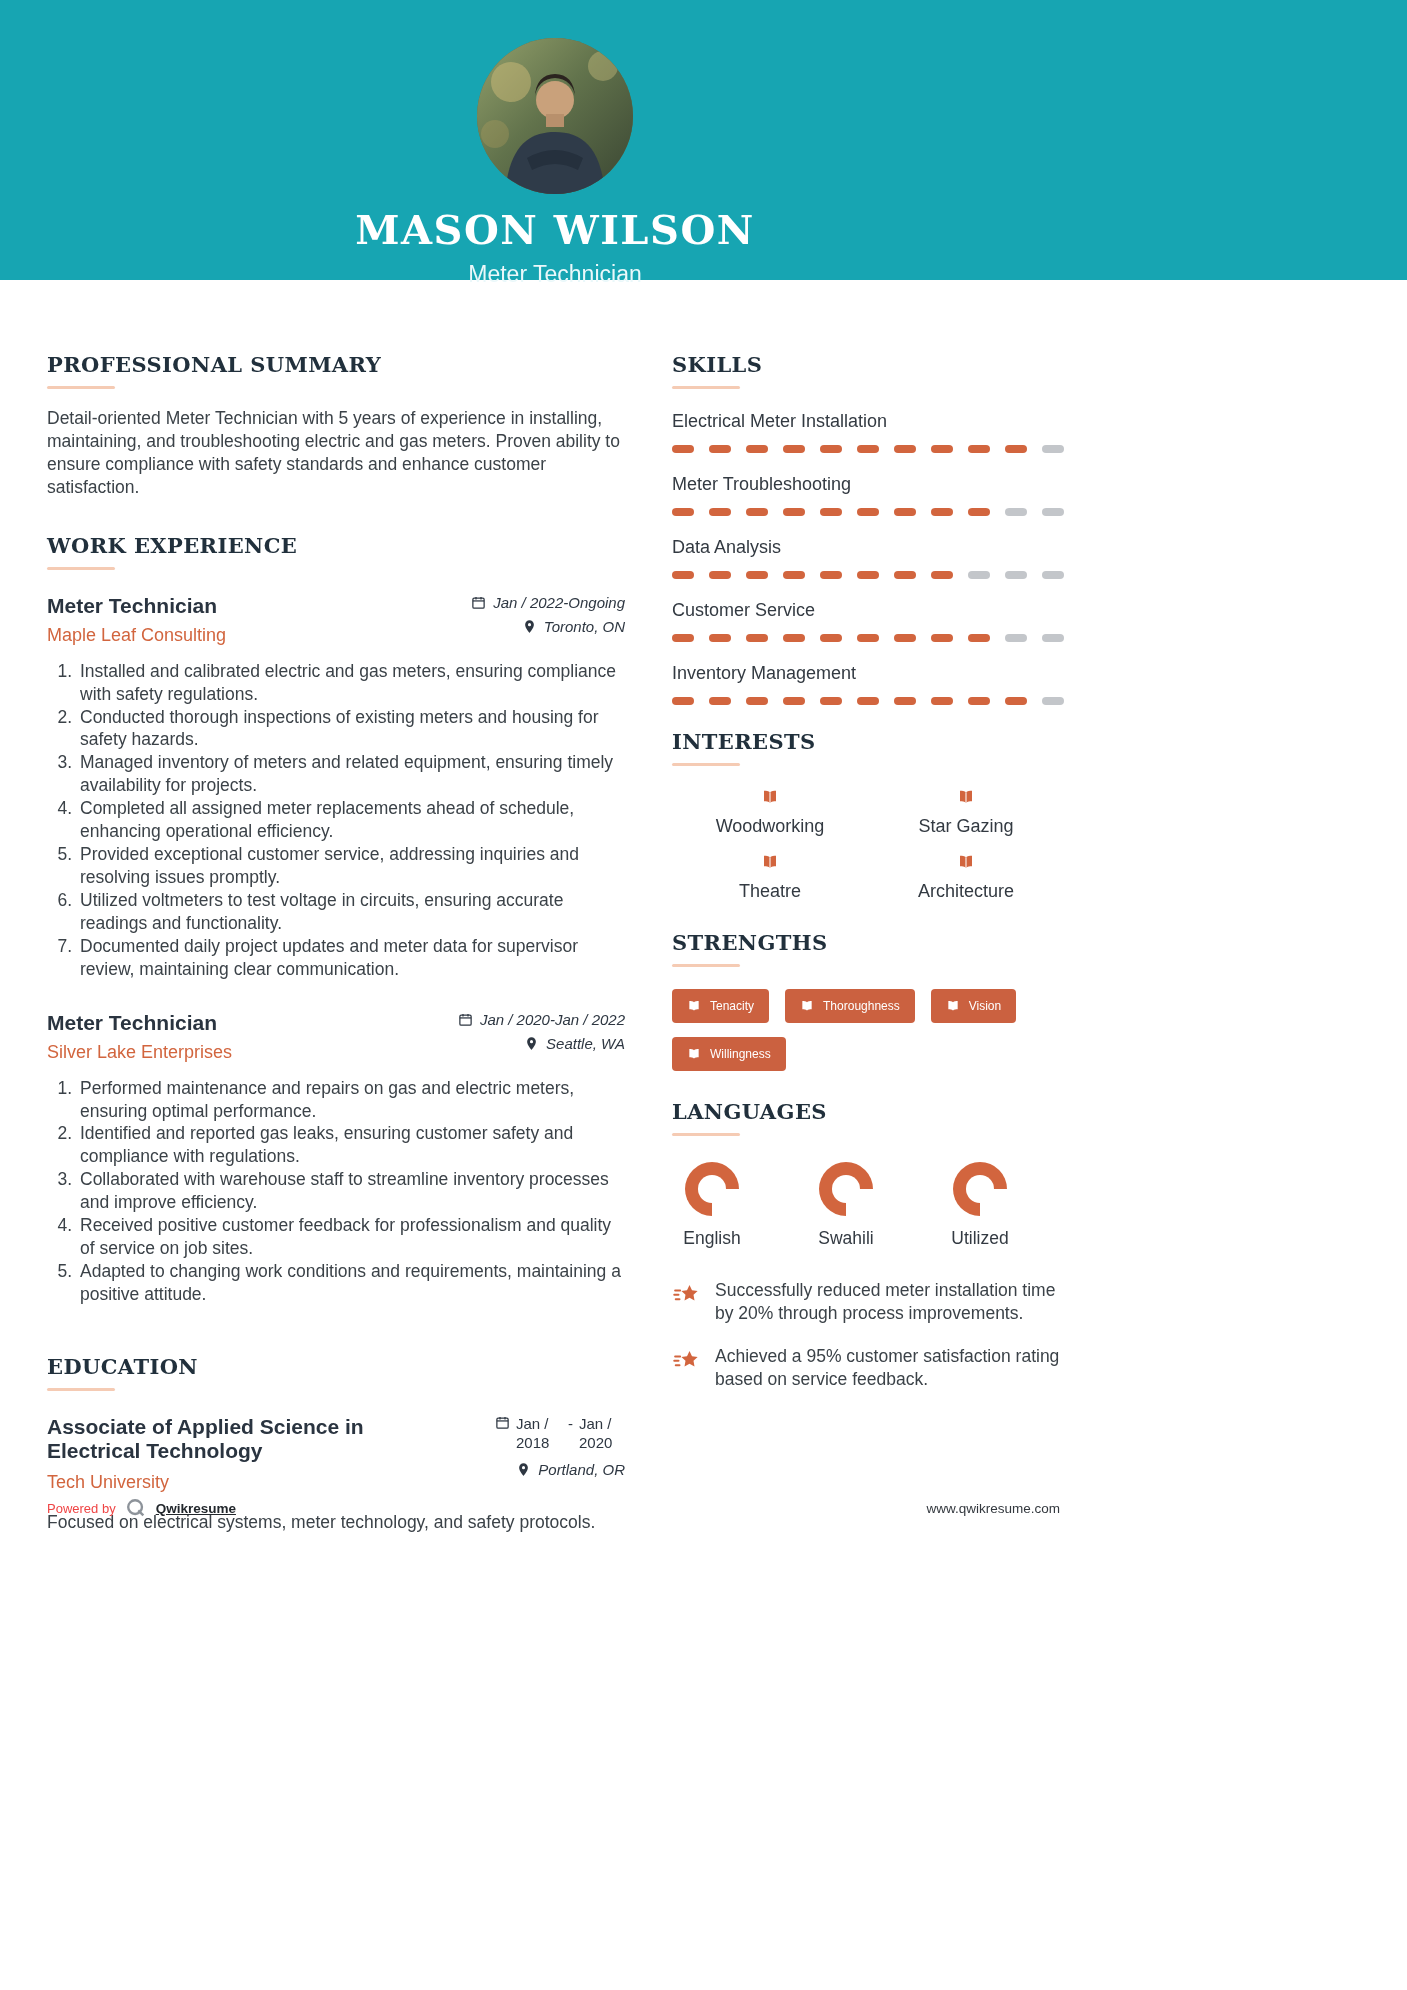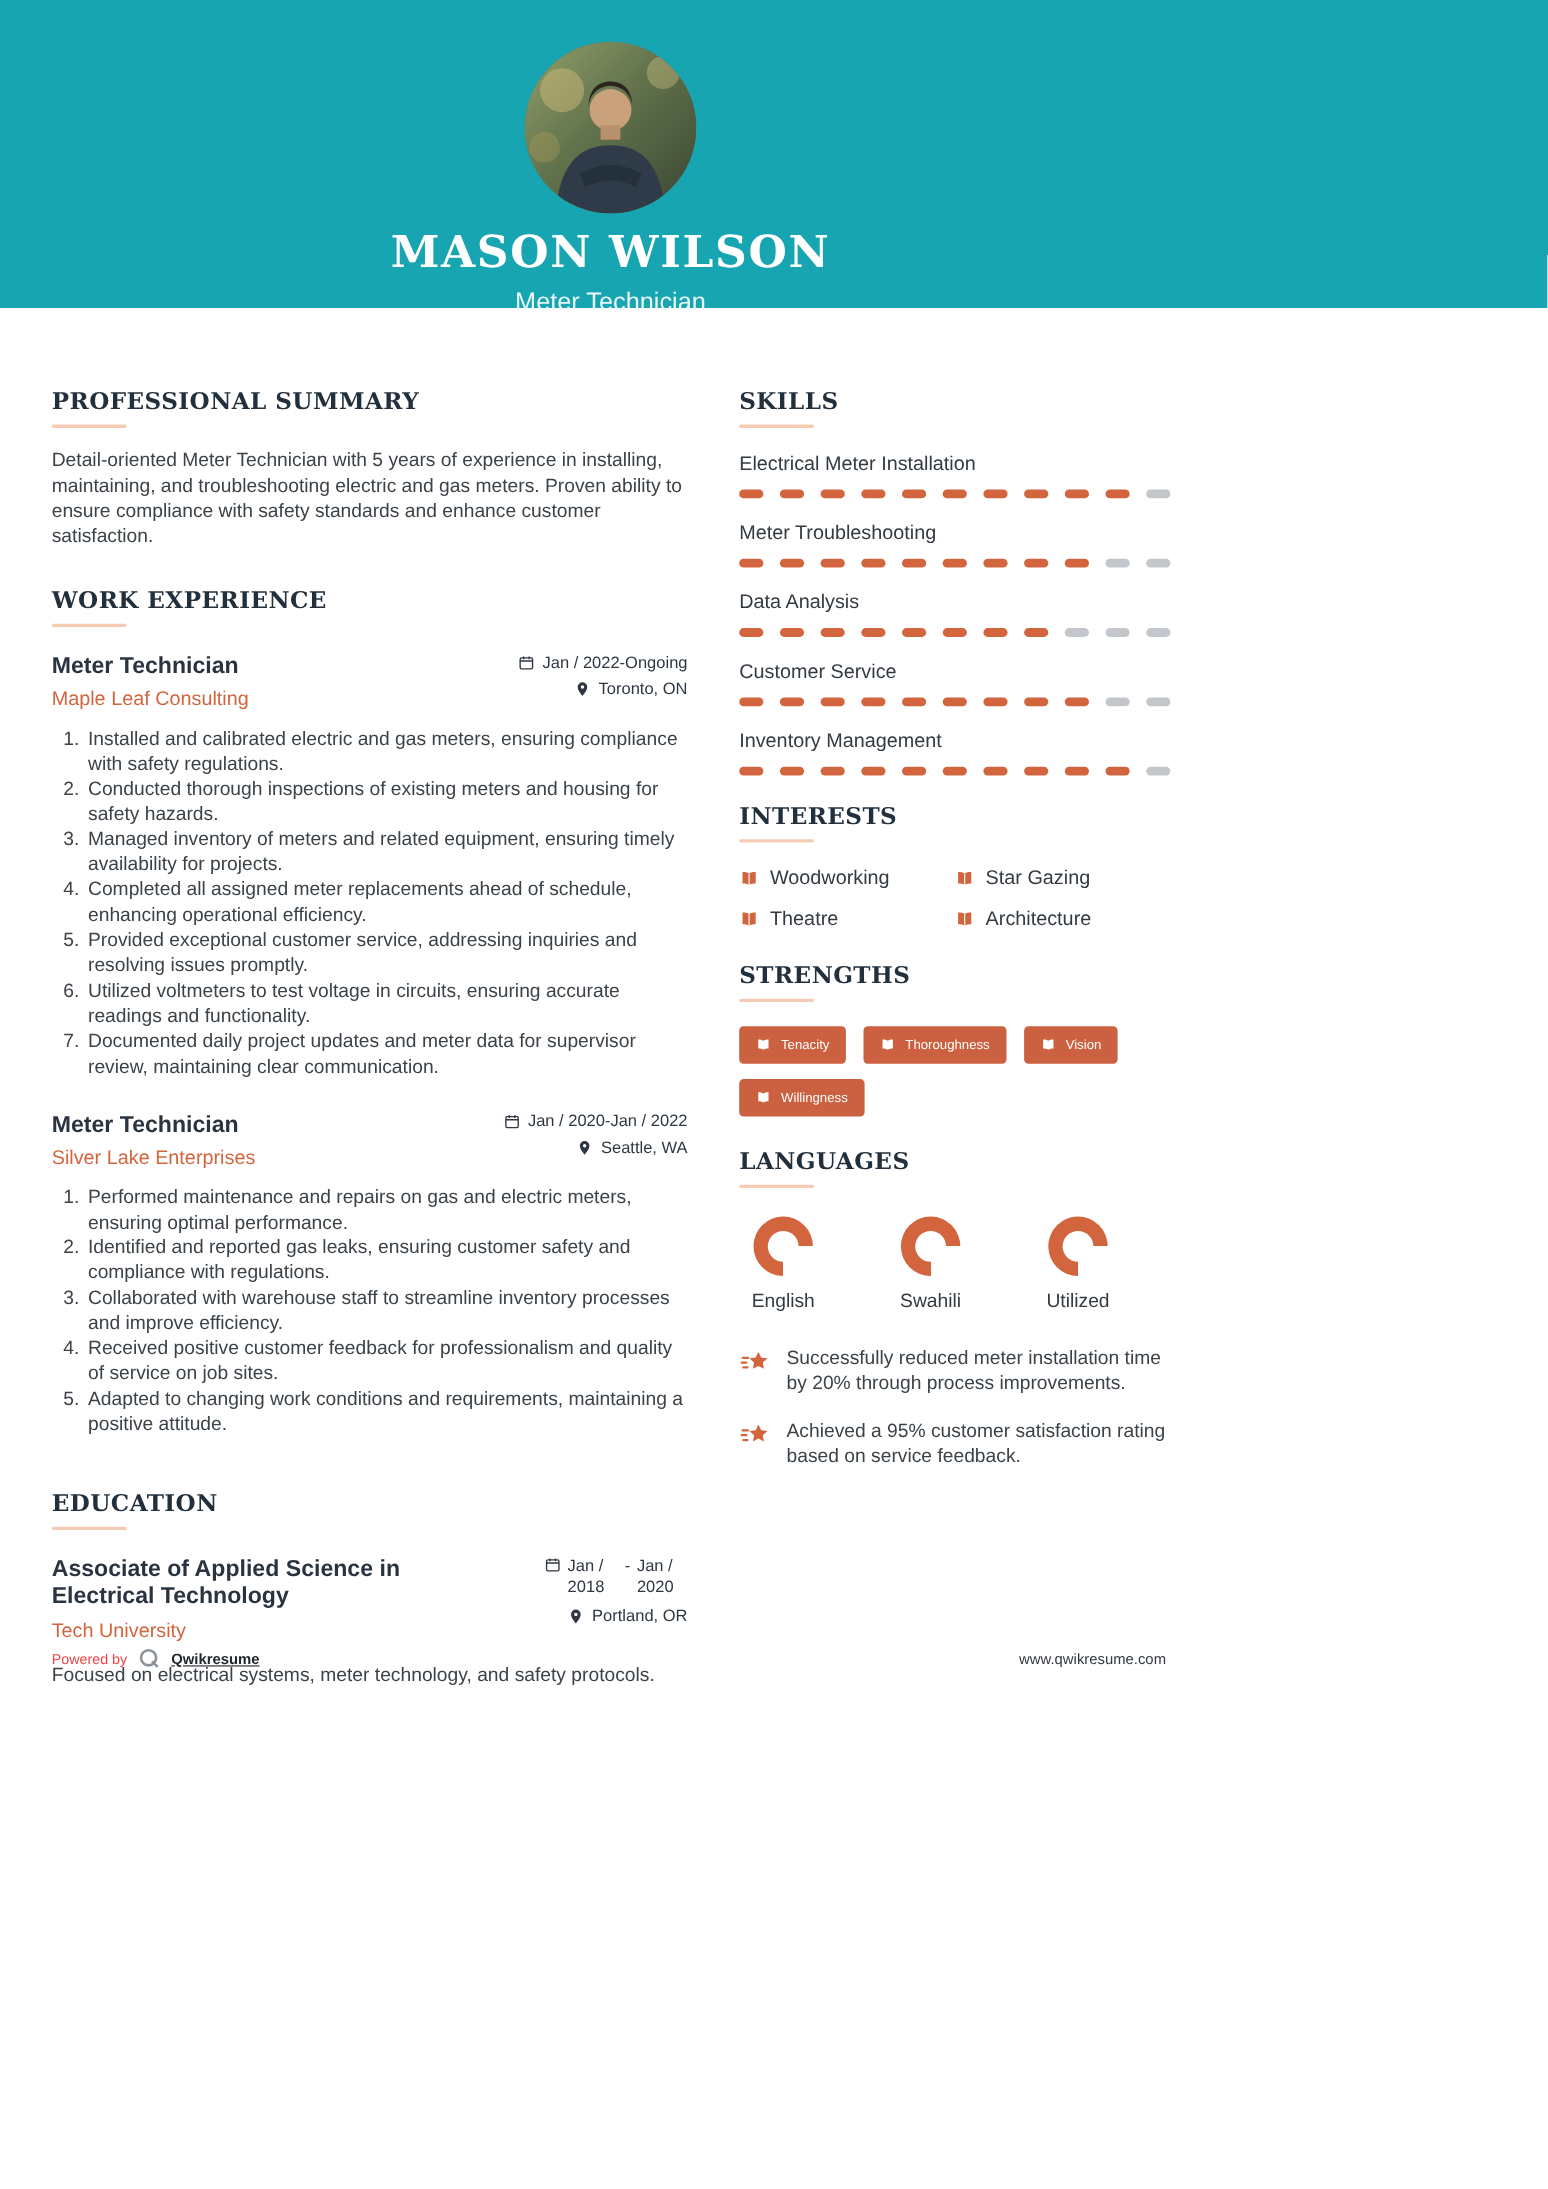--- a/index.html
+++ b/index.html
@@ -42,21 +42,21 @@
 
   .work-section, .edu-section { margin-top:34px; }
   .edu-section { margin-top:48px; }
 
   .job { margin-top:24px; }
   .job + .job { margin-top:30px; }
   .job-head { display:flex; justify-content:space-between; align-items:flex-start; }
   .job-title { font-size:21px; font-weight:700; color:#2A3440; }
   .job-company { margin-top:7px; font-size:18px; color:var(--accent,#D2653E); }
   .job-right { text-align:right; flex-shrink:0; }
-  .meta { display:flex; justify-content:flex-end; align-items:center; gap:7px; font-size:15px; color:#2E3742; margin-bottom:7px; }
+  .meta { display:flex; justify-content:flex-end; align-items:center; gap:7px; font-size:15px; color:#2E3742; margin-bottom:7px;font-style:italic; }
   .micon { display:inline-flex; width:15px; height:15px; color:#2E3742; }
   .micon svg { width:15px; height:15px; }
 
   ol.bullets { margin:14px 0 0 0; padding-left:30px; }
   ol.bullets li { font-size:17.5px; line-height:1.31; color:var(--body,#3B4248); padding-left:3px; }
 
   .edu-head { display:flex; justify-content:space-between; align-items:flex-start; margin-top:24px; }
   .edu-degree { width:400px; font-size:21px; font-weight:700; line-height:1.17; color:#2A3440; }
   .edu-school { margin-top:8px; font-size:18px; color:var(--accent,#D2653E); }
   .edu-dates { display:flex; justify-content:flex-end; align-items:flex-start; gap:6px; font-size:15px; color:#2E3742; margin-bottom:9px; }
@@ -66,21 +66,21 @@
   
   .skills-list { margin-top:22px; }
   .skill { margin-bottom:21px; }
   .skill-name { font-size:18px; color:#333A42; }
   .skill-bar { margin-top:13px; display:flex; justify-content:space-between; }
   .dash { width:22px; height:8px; border-radius:4px; background:var(--bar-empty,#C3C6CA); }
   .dash.on { background:var(--accent,#D2653E); }
 
   .interests-section { margin-top:24px; }
   .interests-grid { margin-top:22px; display:grid; grid-template-columns:196px 1fr; row-gap:16px; }
-  .interest { display:flex; align-items:center; gap:10px; font-size:18px; color:#333A42; }
+  .interest { display:flex; align-items:center; gap:10px; font-size:18px; color:#333A42;flex-direction:column; }
   .bicon { display:inline-flex; width:18px; height:18px; color:var(--accent,#D2653E); flex-shrink:0; }
   .bicon svg { width:18px; height:18px; }
 
   .strengths-section { margin-top:28px; }
   .chips { margin-top:22px; display:flex; flex-wrap:wrap; gap:14px 16px; }
   .chip {
     display:inline-flex; gap:9px; padding:10px 15px;
     background:var(--chip,#CB6140); color:#ffffff; font-size:12px; border-radius:4px;
   }
   .chip .bicon { width:14px; height:14px; color:#ffffff; }

